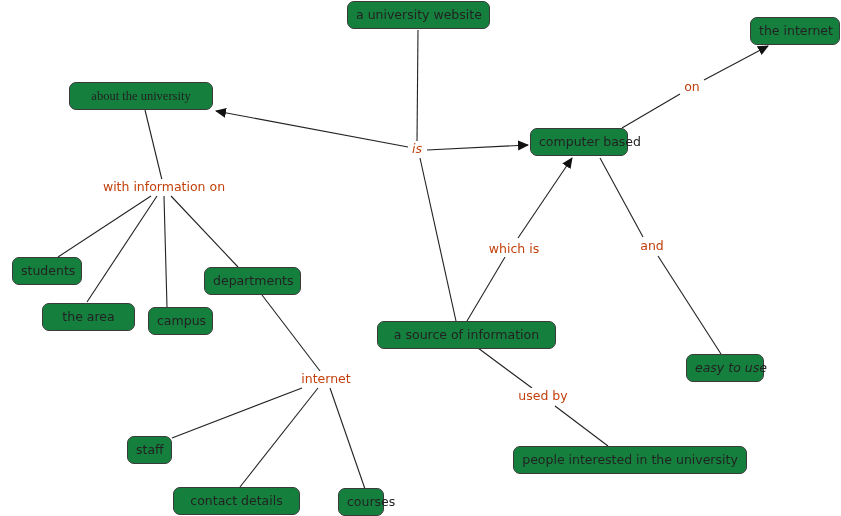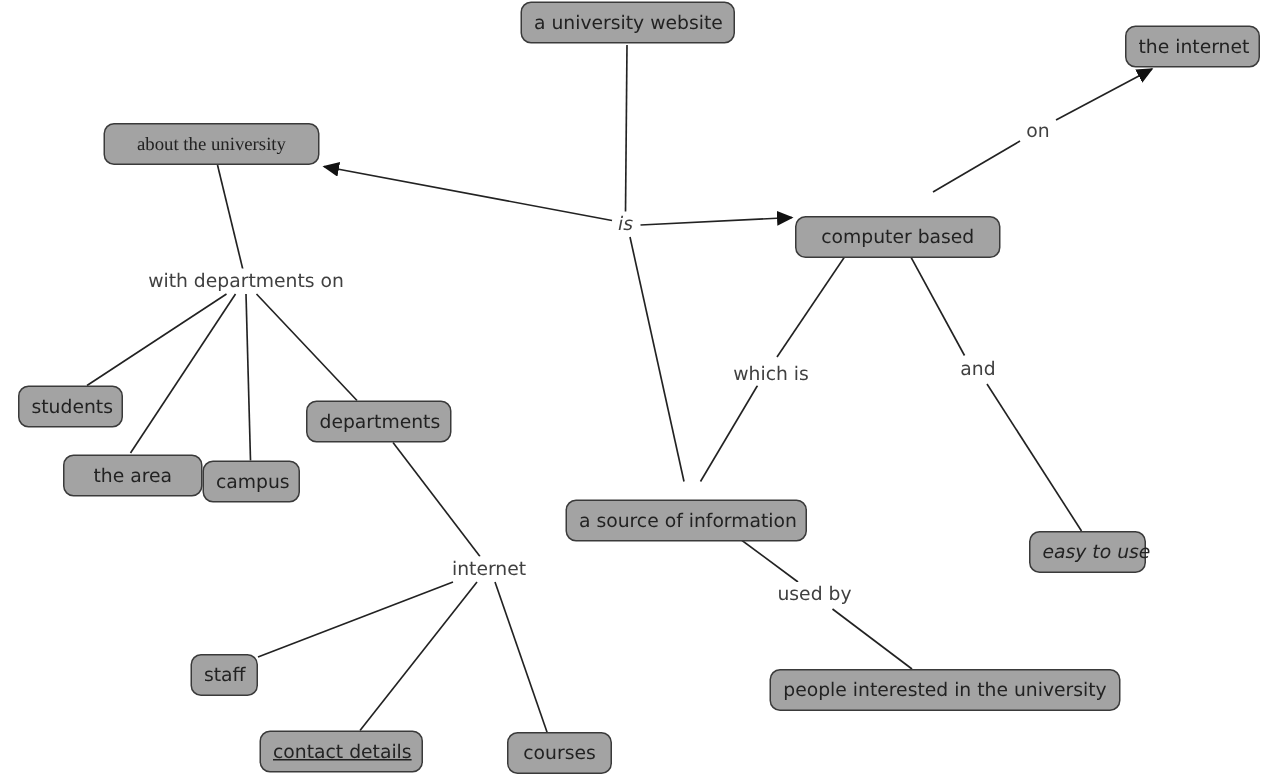--- a/index.html
+++ b/index.html
@@ -1,23 +1,23 @@
 <!DOCTYPE html>
 <html><head>
 <meta charset="utf-8">
 <style>
   html, body { margin: 0; padding: 0; background: #ffffff; }
   body { width: 841px; height: 516px; position: relative; overflow: hidden;
          font-family: "DejaVu Sans", sans-serif; }
   #canvas { position: absolute; left: 0; top: 0; width: 841px; height: 516px; }
   .concept { position: absolute; box-sizing: border-box; height: 28px;
-             background: #a3a3a3; border: 1px solid #3a3a3a; border-radius: 7px;
+             background: #15803d; border: 1px solid #3a3a3a; border-radius: 7px;
              font-size: 12.5px; color: #222; line-height: 26px; text-align: center;
              white-space: nowrap; padding: 0 8px; cursor: pointer; }
-  .link-label { position: absolute; font-size: 12.5px; color: #404040; background: #fff;
+  .link-label { position: absolute; font-size: 12.5px; color: #c2410c; background: #fff;
                 padding: 0 2px; line-height: 16px; white-space: nowrap;
                 transform: translate(-50%, -50%); }
 </style>
 </head>
 <body>
 
 <svg id="canvas" viewBox="0 0 841 516">
   <defs>
     <marker id="arrow" markerWidth="12" markerHeight="12" refX="10" refY="5" orient="auto" markerUnits="userSpaceOnUse">
       <path d="M0,0 L11,5 L0,10 z" fill="#111"></path>
@@ -58,33 +58,33 @@
 
     <line x1="262" y1="295" x2="320" y2="371"></line>
 
     <line x1="302" y1="388" x2="172" y2="438"></line>
     <line x1="318" y1="388" x2="240" y2="487"></line>
     <line x1="330" y1="388" x2="365" y2="489"></line>
   </g>
 </svg>
 
 <div class="link-label" style="left:417px;top:149px;font-style:italic;">is</div>
-<div class="link-label" style="left:164px;top:187px;">with departments on</div>
+<div class="link-label" style="left:164px;top:187px;">with information on</div>
 <div class="link-label" style="left:692px;top:87px;">on</div>
 <div class="link-label" style="left:514px;top:249px;">which is</div>
 <div class="link-label" style="left:652px;top:246px;">and</div>
 <div class="link-label" style="left:326px;top:379px;">internet</div>
 <div class="link-label" style="left:543px;top:396px;">used by</div>
 
 <div class="concept" style="left:347px;top:1px;width:143px;">a university website</div>
 <div class="concept" style="left:69px;top:82px;width:144px;font-family:Liberation Serif, serif;">about the university</div>
 <div class="concept" style="left:750px;top:17px;width:90px;">the internet</div>
-<div class="concept" style="left:530px;top:144px;width:137px;">computer based</div>
+<div class="concept" style="left:530px;top:128px;width:98px;">computer based</div>
 <div class="concept" style="left:0px;top:257px;width:70px;margin-left:12px;">students</div>
 <div class="concept" style="left:42px;top:303px;width:93px;">the area</div>
-<div class="concept" style="left:135px;top:307px;width:65px;">campus</div>
+<div class="concept" style="left:148px;top:307px;width:65px;">campus</div>
 <div class="concept" style="left:204px;top:267px;width:97px;">departments</div>
-<div class="concept" style="left:377px;top:333px;width:161px;">a source of information</div>
+<div class="concept" style="left:377px;top:321px;width:179px;">a source of information</div>
 <div class="concept" style="left:686px;top:354px;width:78px;font-style:italic;">easy to use</div>
 <div class="concept" style="left:127px;top:436px;width:45px;">staff</div>
-<div class="concept" style="left:173px;top:487px;width:109px;text-decoration:underline;">contact details</div>
-<div class="concept" style="left:338px;top:488px;width:70px;">courses</div>
+<div class="concept" style="left:173px;top:487px;width:127px;">contact details</div>
+<div class="concept" style="left:338px;top:488px;width:46px;">courses</div>
 <div class="concept" style="left:513px;top:446px;width:234px;">people interested in the university</div>
 
 </body></html>

